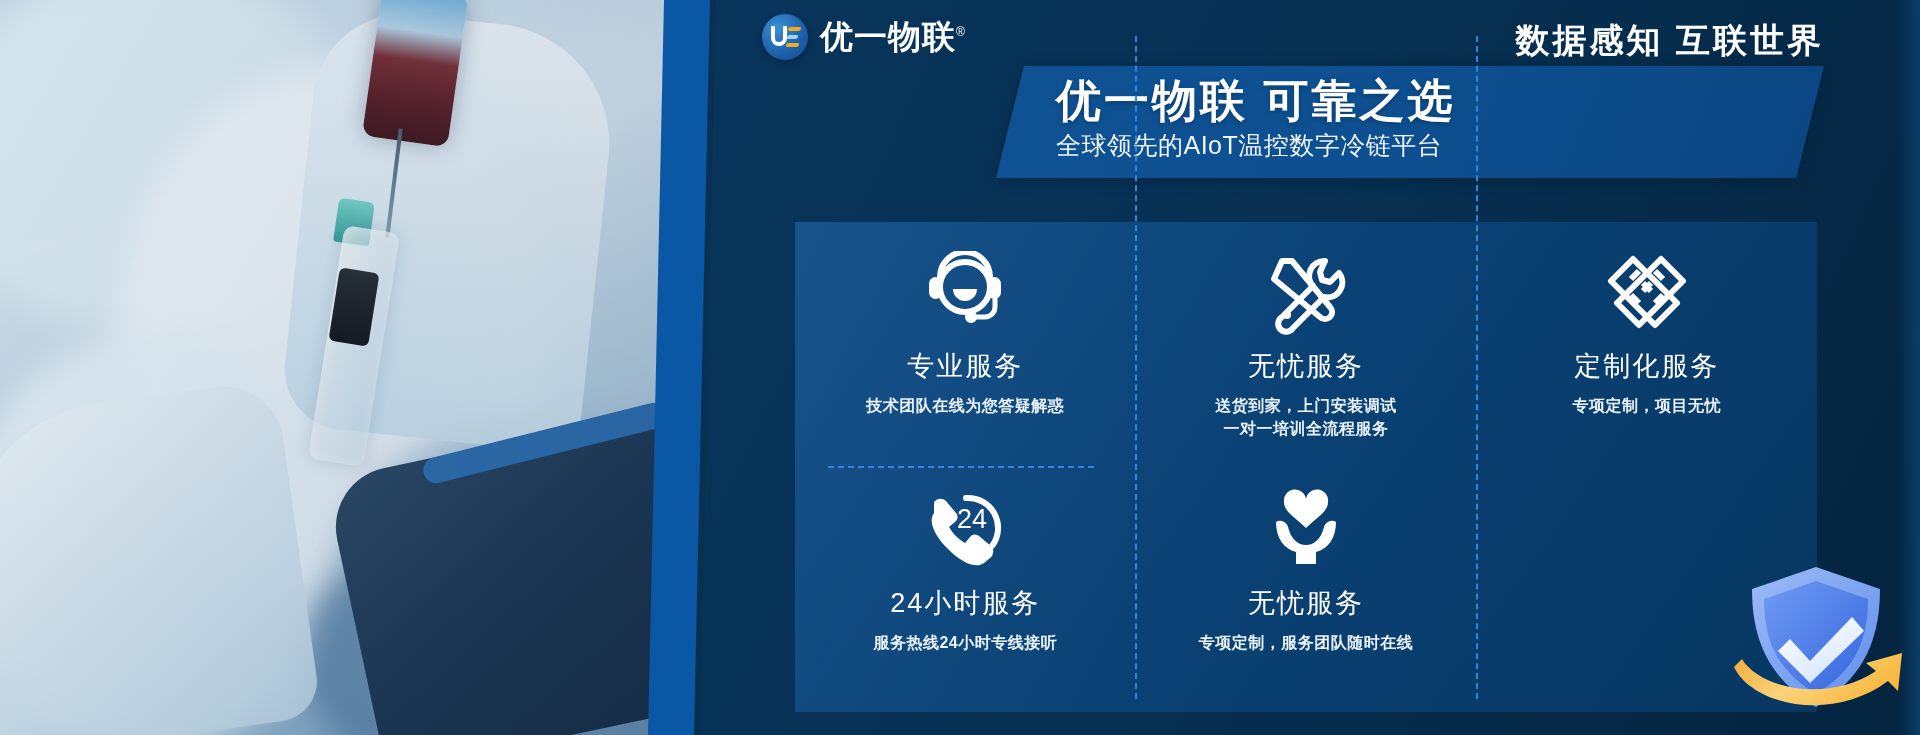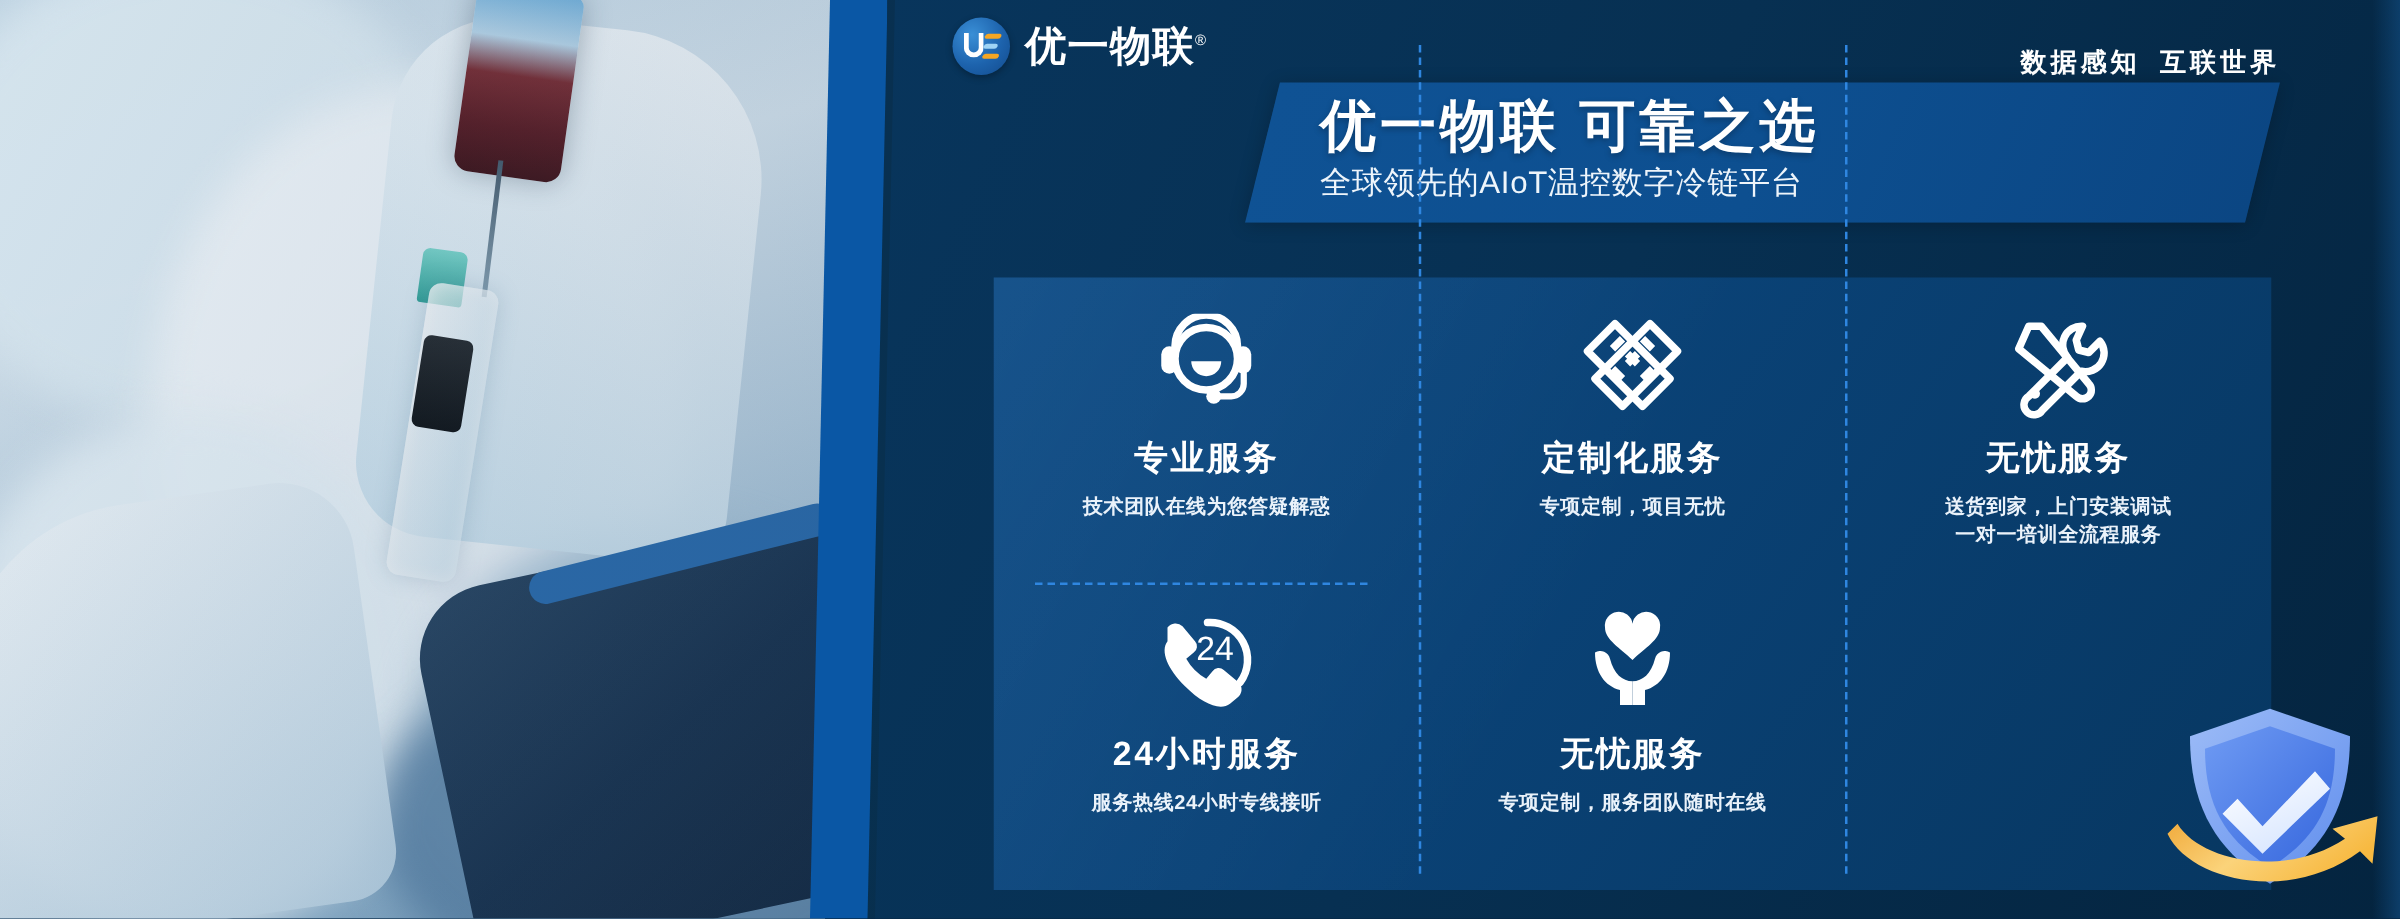--- a/index.html
+++ b/index.html
@@ -126,24 +126,23 @@
   }
   .logo-mark .lm-e1 { left: 26px; top: 13px; width: 13px; background: #f5a623; }
   .logo-mark .lm-e2 { left: 25px; top: 21px; width: 11px; background: #9fd4f5; }
   .logo-mark .lm-e3 { left: 24px; top: 29px; width: 13px; background: #f5a623; }
   .logo-text {
     color: #ffffff; font-size: 33px; font-weight: 700; letter-spacing: 1px;
     position: relative; white-space: nowrap;
   }
   .logo-reg { font-size: 12px; vertical-align: super; font-weight: 400; }
   .slogan {
-    position: absolute; right: 96px; top: 36px;
-    color: #ffffff; font-size: 21px; font-weight: 700; letter-spacing: 3px;
+    position: absolute; right: 96px; top: 18px;
+    color: #ffffff; font-size: 34px; font-weight: 700; letter-spacing: 3px;
     white-space: nowrap;
-    font-family: Liberation Mono, monospace;
   }
 
   
   .banner {
     position: absolute; left: 1010px; top: 66px;
     width: 800px; height: 112px; z-index: 6;
     background: linear-gradient(100deg, #0f5294 0%, #0d4f90 50%, #0b4683 100%);
     transform: skewX(-14deg);
     box-shadow: 0 2px 14px rgba(0,0,0,.22);
   }
@@ -185,21 +184,21 @@
 
   .card {
     position: relative; z-index: 2;
     display: flex; flex-direction: column; align-items: center;
     justify-content: flex-start; padding-top: 26px;
   }
   .card.row2 { padding-top: 18px; }
   .card-icon { height: 92px; display: flex; align-items: center; justify-content: center; }
   .card-icon svg { display: block; }
   .card-title {
-    color: #ffffff; font-size: 27px; font-weight: 700; letter-spacing: 2px;
+    color: #ffffff; font-size: 27px; font-weight: 400; letter-spacing: 2px;
     margin-top: 8px; white-space: nowrap;
   }
   .card-desc {
     color: #eaf2fa; font-size: 16px; font-weight: 700; letter-spacing: .5px;
     margin-top: 10px; text-align: center; line-height: 1.45; white-space: nowrap;
   }
   .card-desc .l2 { display: block; }
 
   
   .shield3d { position: absolute; left: 1712px; top: 555px; width: 208px; height: 180px; z-index: 9; }
@@ -270,48 +269,48 @@
       </div>
       <div class="card-title">专业服务</div>
       <div class="card-desc">
         <span>技术团队在线为您答疑解惑</span>
       </div>
     </div>
 
     <div class="card">
       <div class="card-icon">
         <svg width="88" height="86" viewBox="0 0 88 86" fill="none">
+          <path d="M63 10 a15 15 0 0 0 -12 25 l-31 31 a8 8 0 1 0 11 11 l31 -31 a15 15 0 0 0 15 -24 l-9 9 -8 -2 -2 -8 z" stroke="#fff" stroke-width="6" stroke-linejoin="round" fill="none"></path>
+          <path d="M20 10 l10 0 l38 46 a7 7 0 0 1 -10 10 l-46 -38 z" stroke="#fff" stroke-width="6" stroke-linejoin="round" fill="none"></path>
+          <circle cx="25" cy="64" r="4" fill="#fff"></circle>
+        </svg>
+      </div>
+      <div class="card-title">无忧服务</div>
+      <div class="card-desc">
+        <span>送货到家，上门安装调试</span>
+        <span class="l2">一对一培训全流程服务</span>
+      </div>
+    </div>
+
+    <div class="card">
+      <div class="card-icon">
+        <svg width="88" height="86" viewBox="0 0 88 86" fill="none">
           <g stroke="#fff" stroke-width="6" stroke-linejoin="round" fill="none">
             <path d="M58 8 l22 22 l-44 44 l-22 -22 z"></path>
             <path d="M52 20 l8 8 M40 32 l8 8 M28 44 l8 8"></path>
           </g>
           <g stroke="#fff" stroke-width="6" stroke-linejoin="round" fill="none">
             <path d="M30 8 l-22 22 l44 44 l22 -22 z"></path>
             <path d="M36 20 l-8 8 M48 32 l-8 8 M60 44 l-8 8"></path>
           </g>
         </svg>
       </div>
       <div class="card-title">定制化服务</div>
       <div class="card-desc">
         <span>专项定制，项目无忧</span>
-      </div>
-    </div>
-
-    <div class="card">
-      <div class="card-icon">
-        <svg width="88" height="86" viewBox="0 0 88 86" fill="none">
-          <path d="M63 10 a15 15 0 0 0 -12 25 l-31 31 a8 8 0 1 0 11 11 l31 -31 a15 15 0 0 0 15 -24 l-9 9 -8 -2 -2 -8 z" stroke="#fff" stroke-width="6" stroke-linejoin="round" fill="none"></path>
-          <path d="M20 10 l10 0 l38 46 a7 7 0 0 1 -10 10 l-46 -38 z" stroke="#fff" stroke-width="6" stroke-linejoin="round" fill="none"></path>
-          <circle cx="25" cy="64" r="4" fill="#fff"></circle>
-        </svg>
-      </div>
-      <div class="card-title">无忧服务</div>
-      <div class="card-desc">
-        <span>送货到家，上门安装调试</span>
-        <span class="l2">一对一培训全流程服务</span>
       </div>
     </div>
 
     <div class="card row2">
       <div class="card-icon">
         <svg width="90" height="86" viewBox="0 0 90 86" fill="none">
           <path d="M14 14 a8 8 0 0 1 12 -1 l10 12 a6 6 0 0 1 -1 9 l-6 5 a42 42 0 0 0 16 16 l5 -6 a6 6 0 0 1 9 -1 l12 10 a8 8 0 0 1 -1 12 l-6 5 c-8 6 -22 0 -36 -14 s-20 -28 -14 -36 z" fill="#fff"></path>
           <path d="M46 10 a30 30 0 0 1 26 48" stroke="#fff" stroke-width="6" fill="none" stroke-linecap="round"></path>
           <text x="52" y="40" font-family="Liberation Sans, sans-serif" font-size="27" font-weight="400" fill="#fff" text-anchor="middle">24</text>
         </svg>

